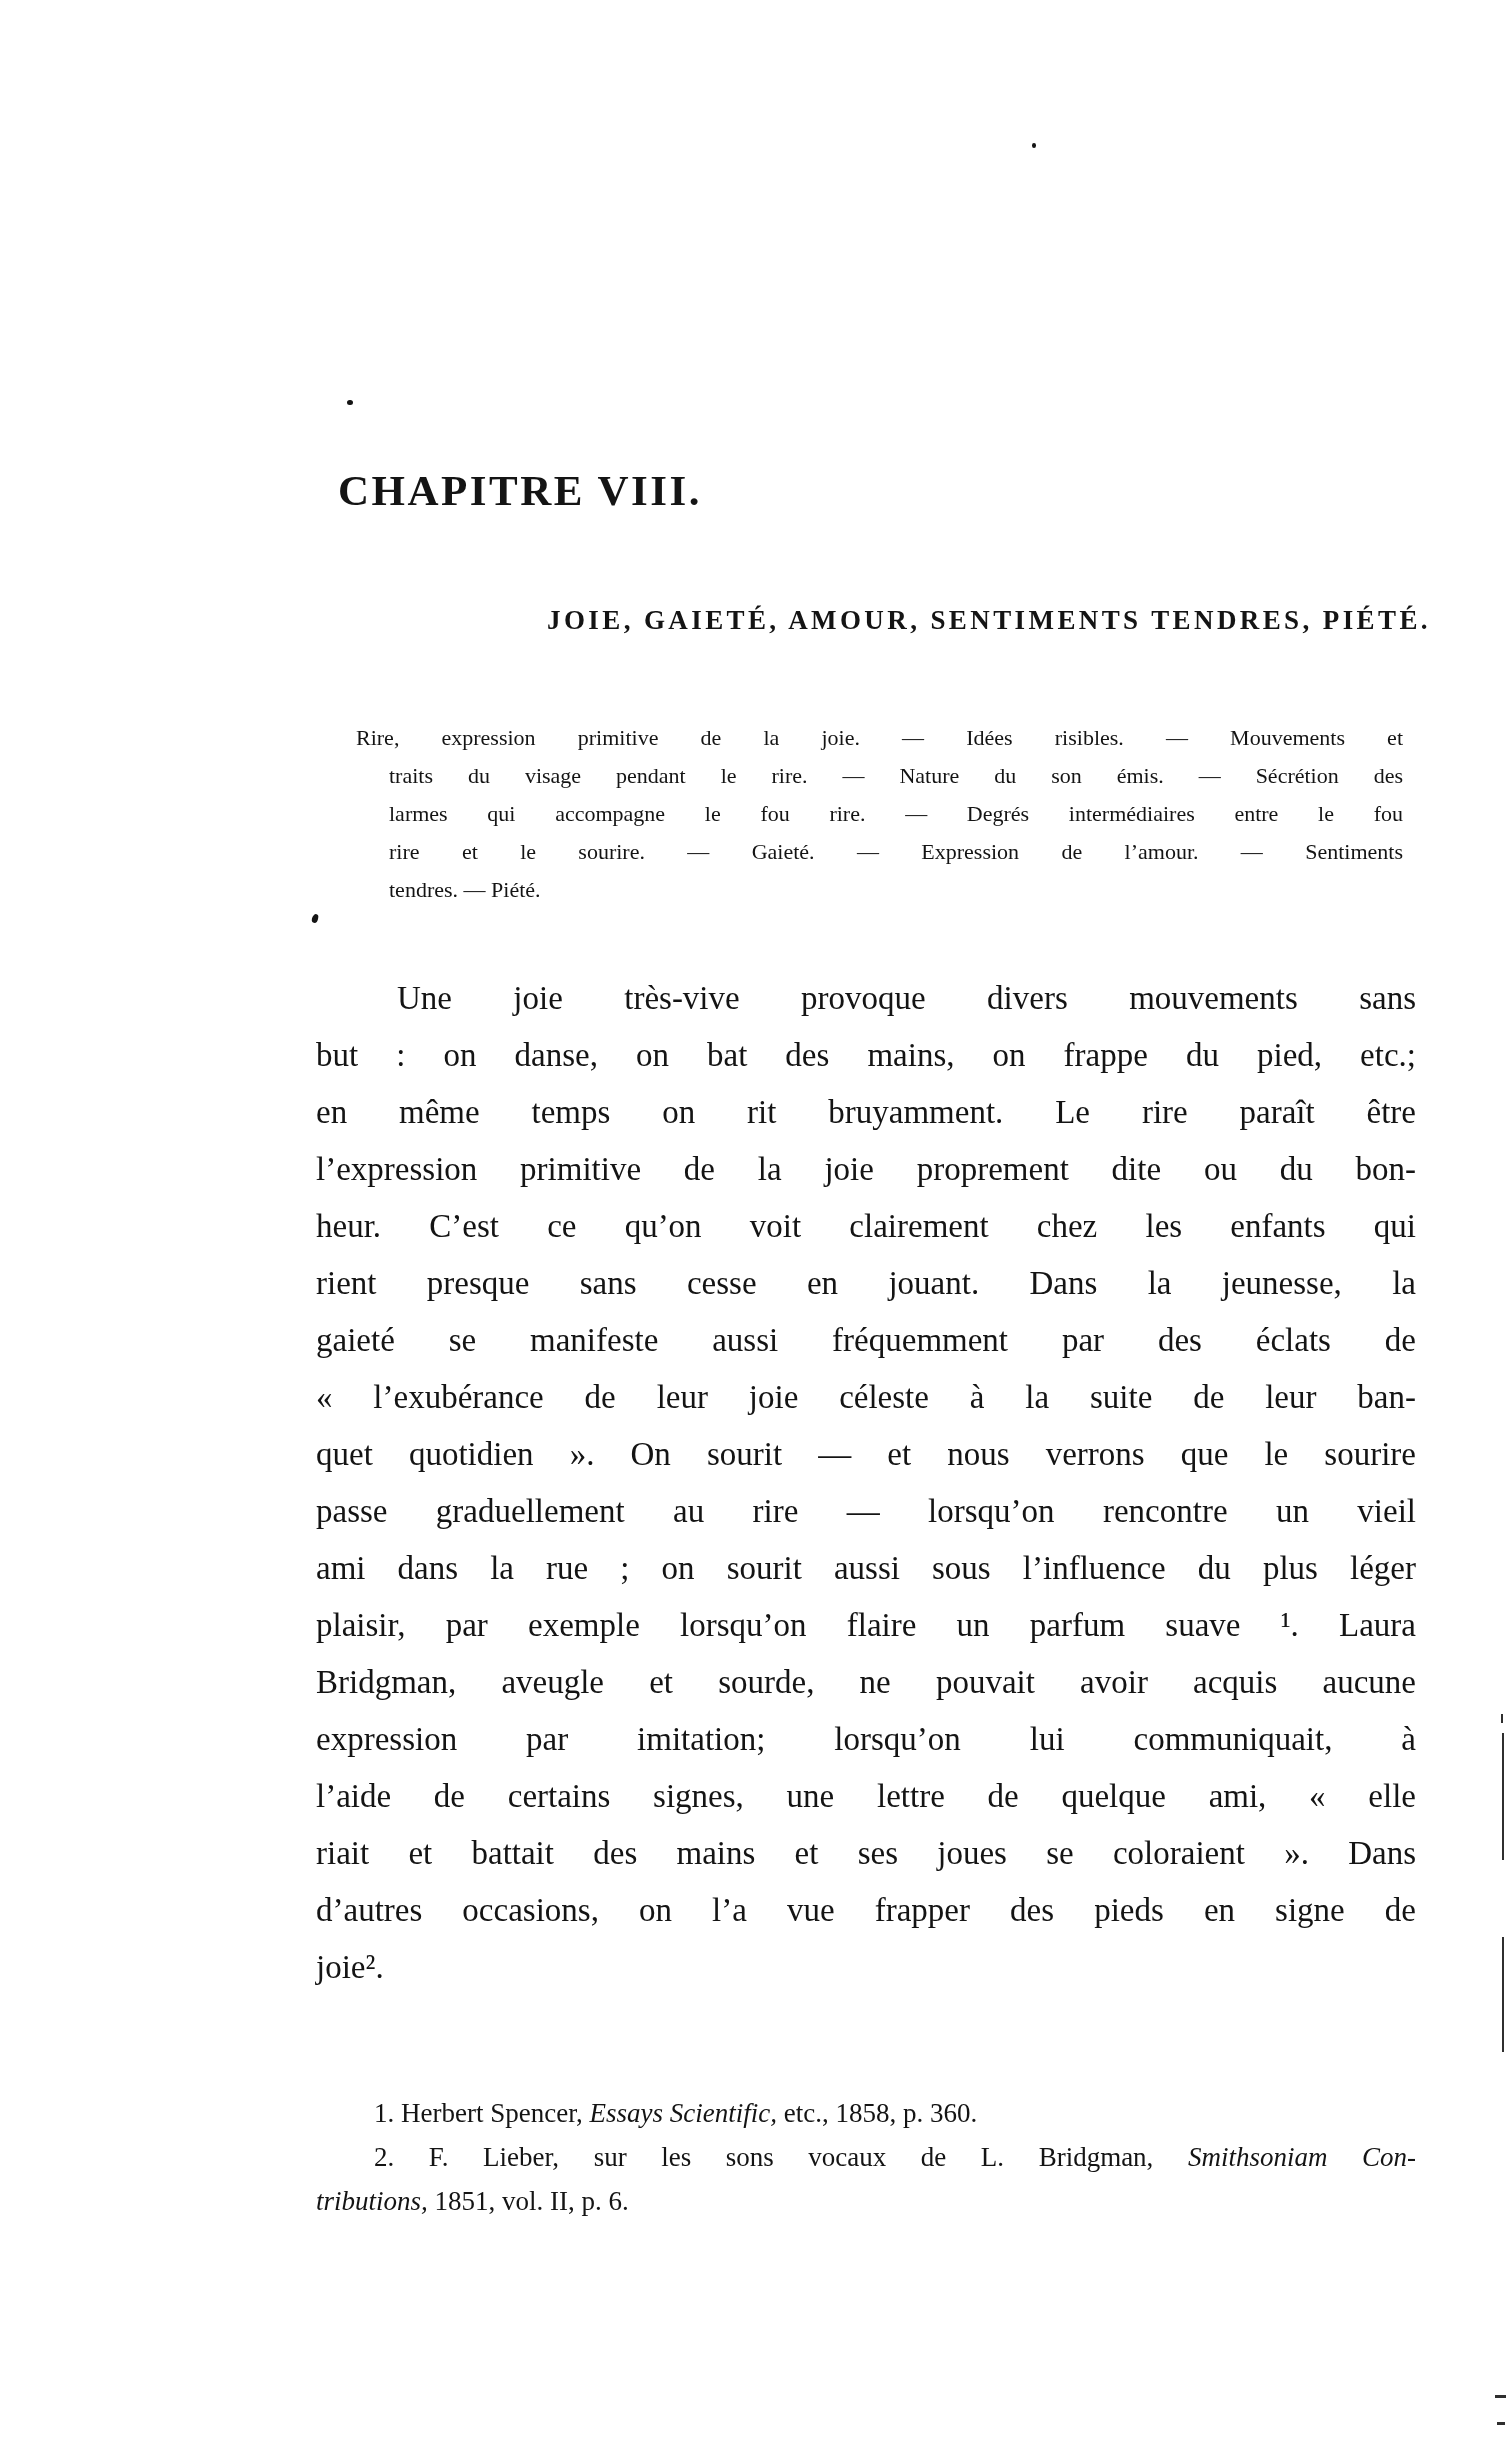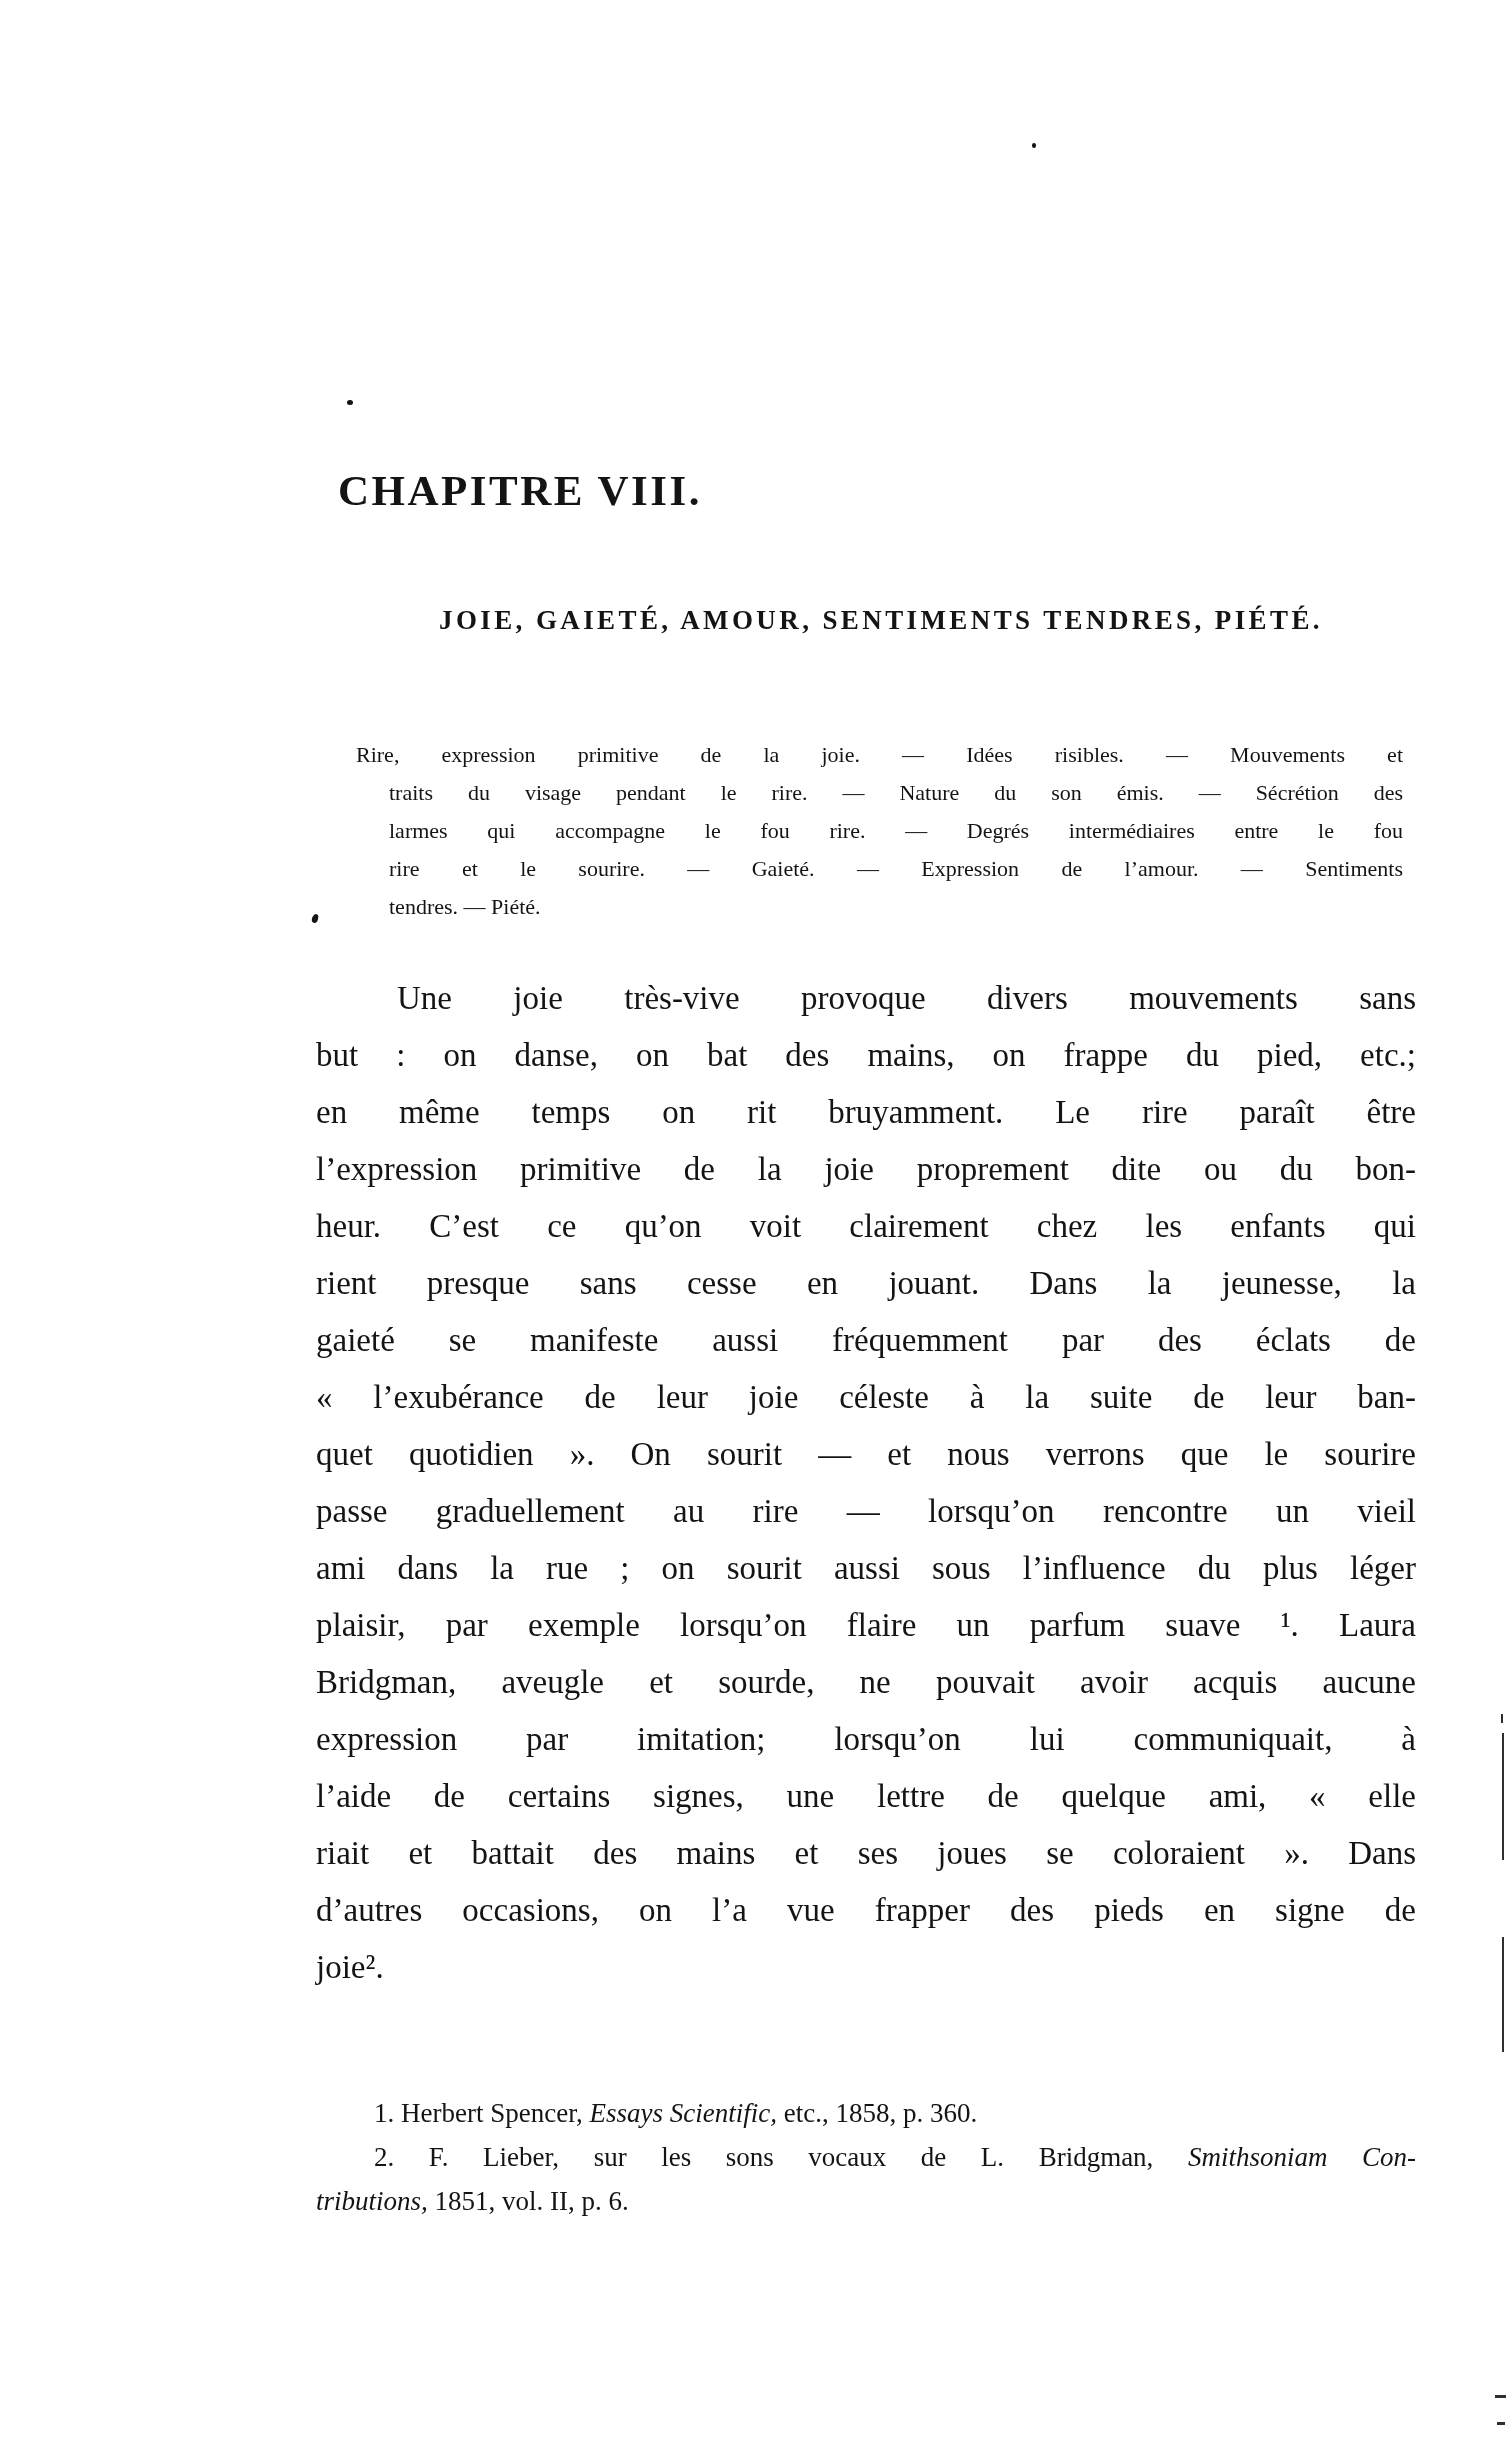--- a/index.html
+++ b/index.html
@@ -29,31 +29,31 @@
     font-weight: 700;
     letter-spacing: 2.5px;
     white-space: nowrap;
   }
   .subtitle {
     position: absolute;
     top: 605px;
     left: 331px;
     width: 1100px;
     margin: 0;
-    text-align: center;
+    text-align: right;
     font-size: 27px;
     font-weight: 700;
     letter-spacing: 3.4px;
     white-space: nowrap;
   }
 
   
   .summary {
     position: absolute;
-    top: 736px;
+    top: 719px;
     left: 356px;
     width: 1047px;
     font-size: 22px;
     line-height: 38px;
   }
   .sline {
     text-align: justify;
     text-align-last: justify;
   }
   .sline.indented { margin-left: 33px; }

